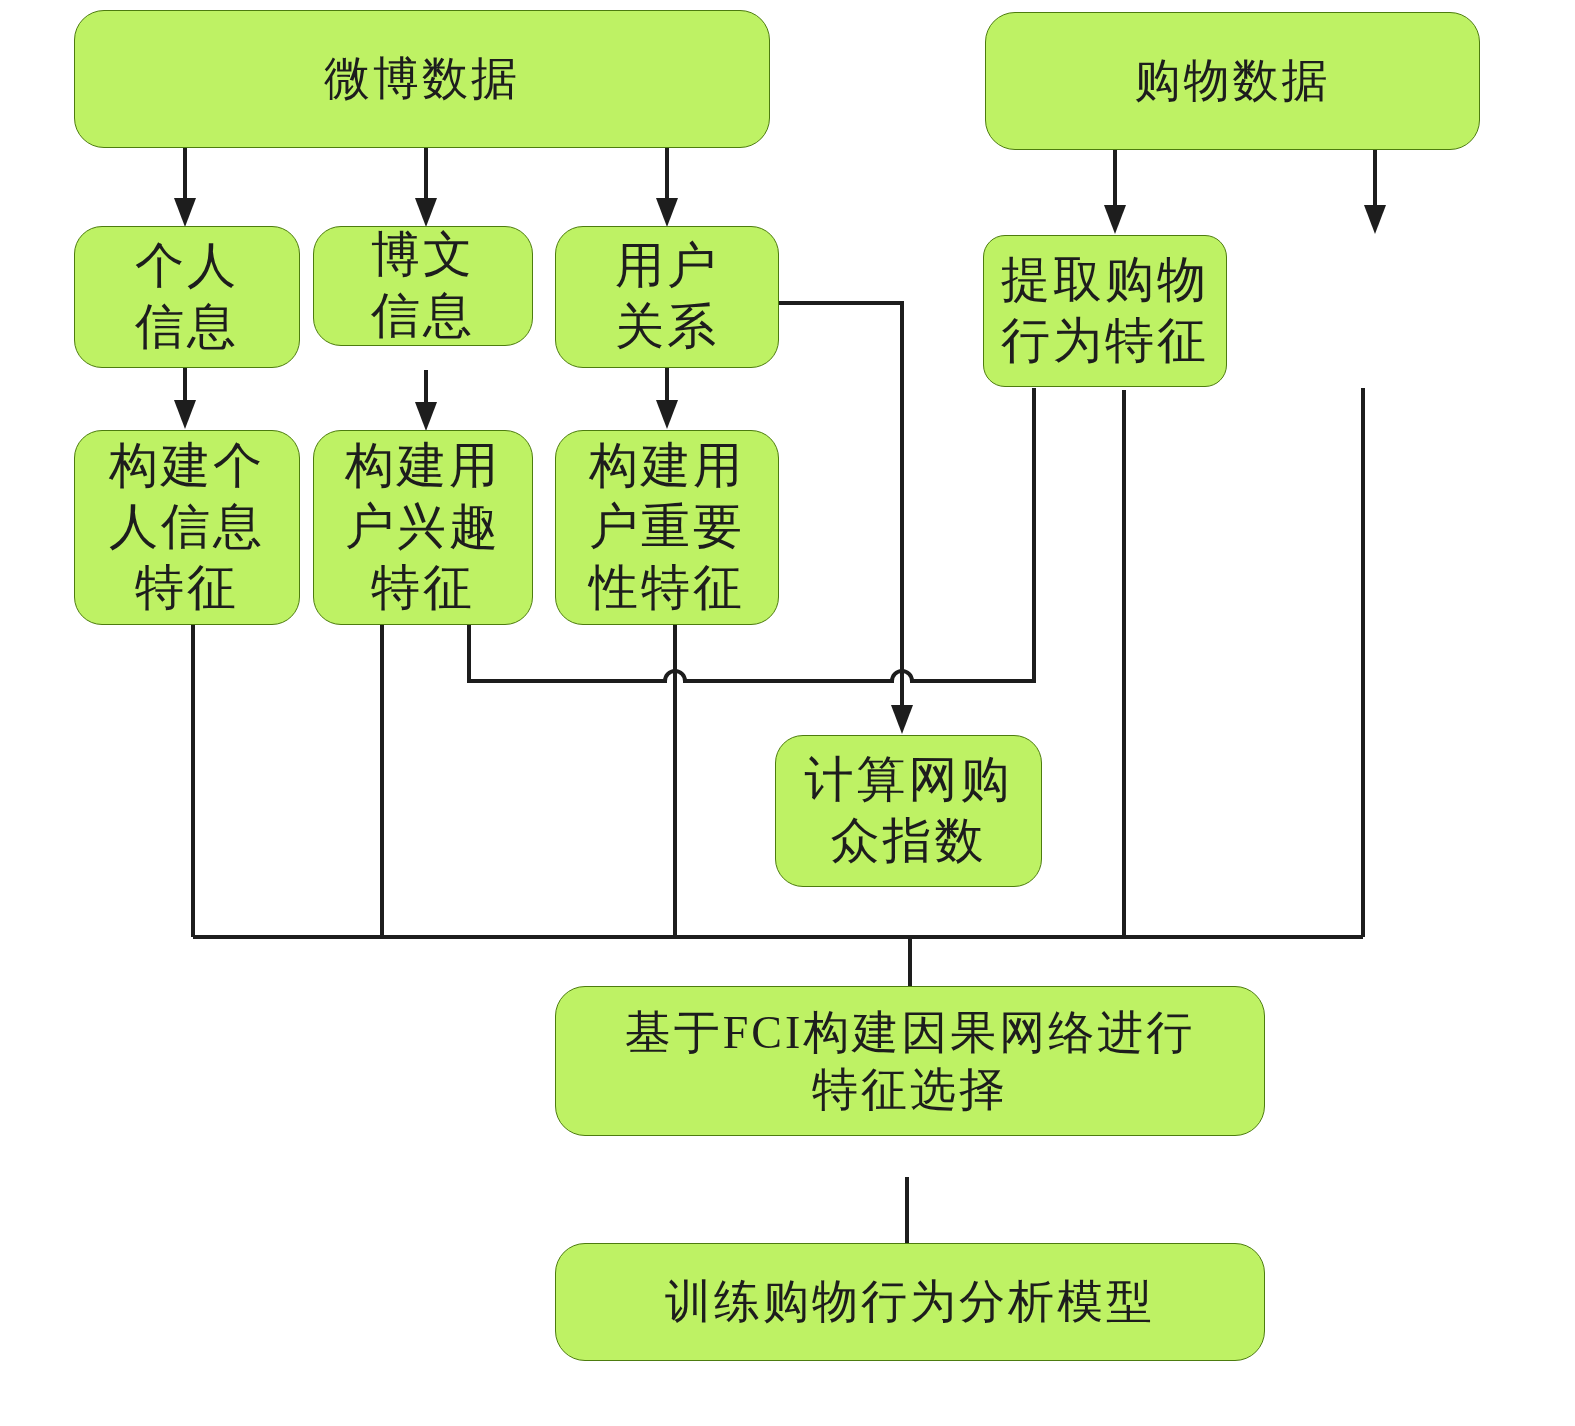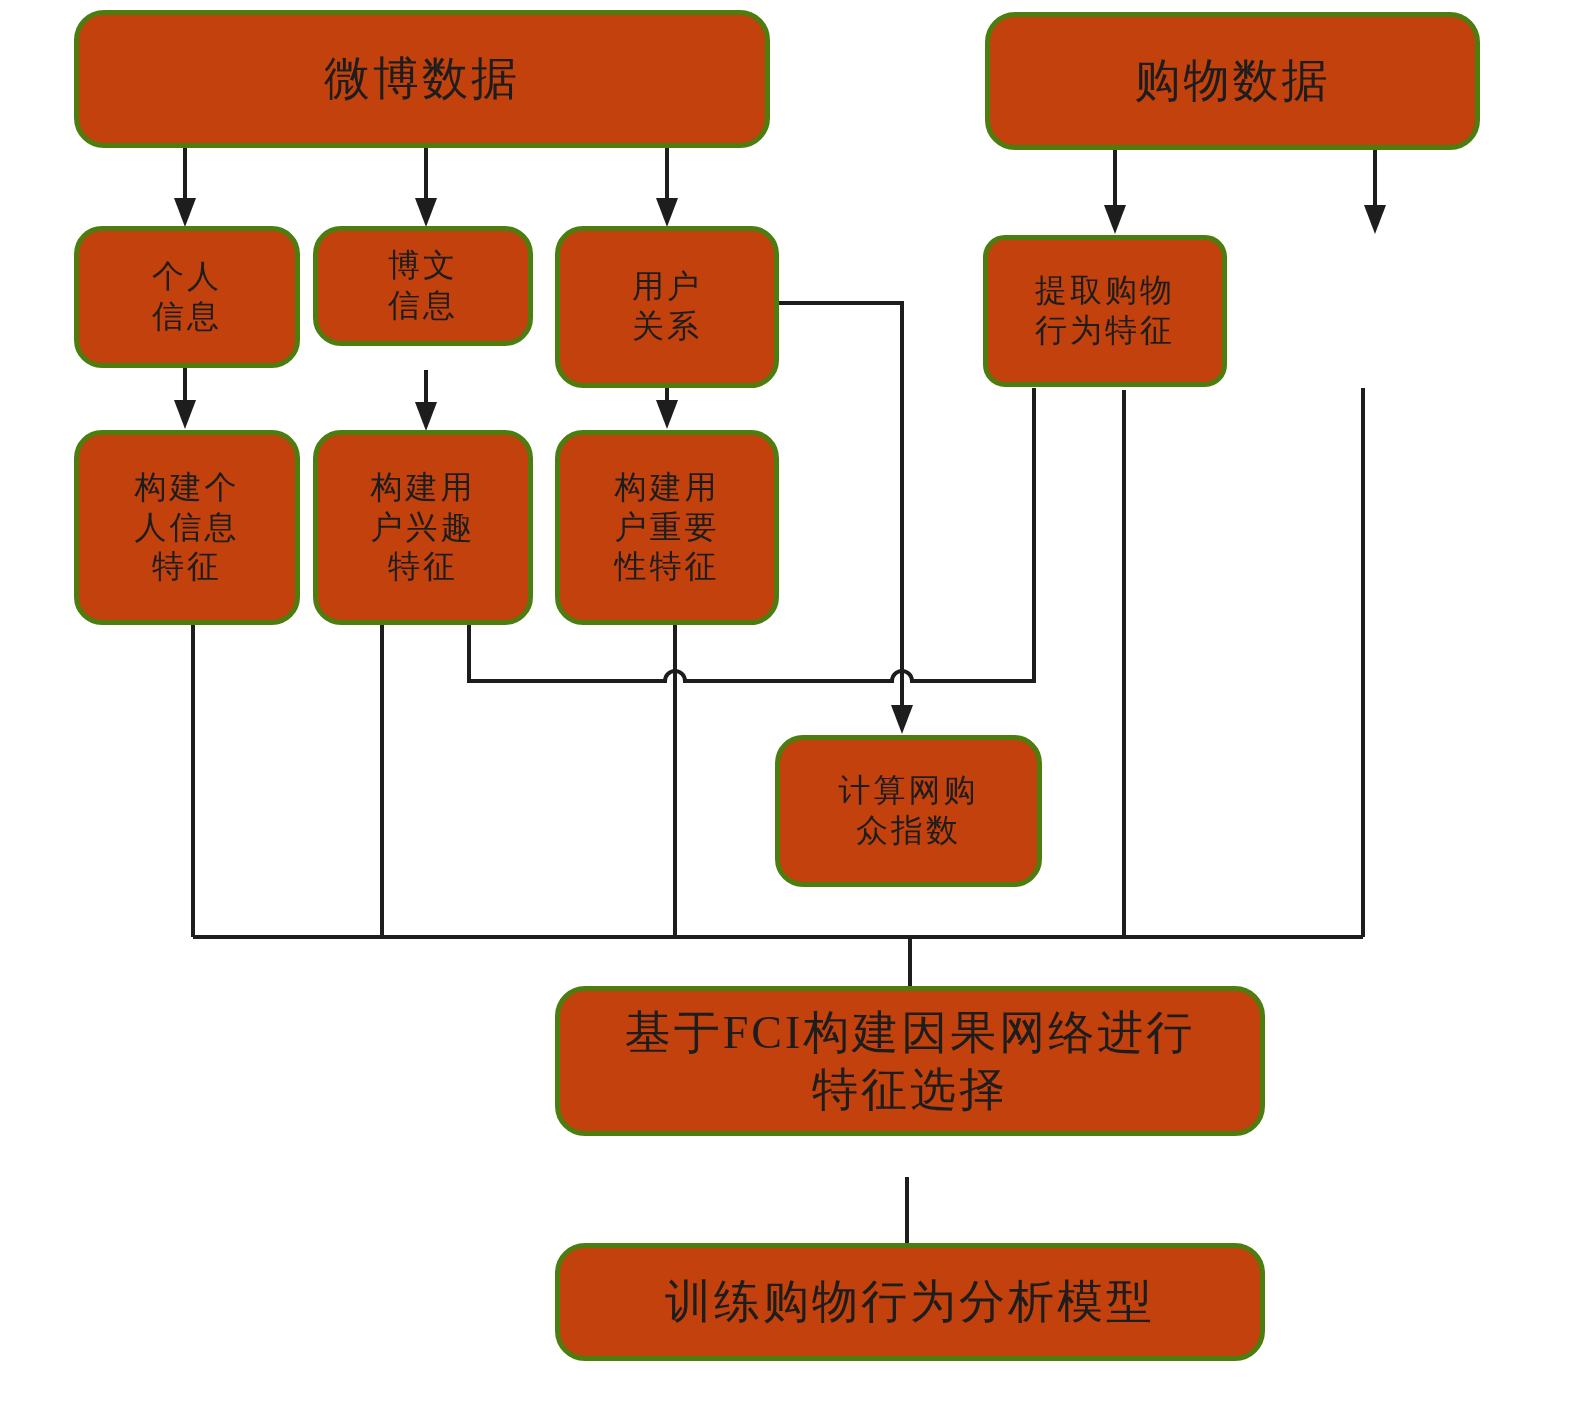--- a/index.html
+++ b/index.html
@@ -8,33 +8,33 @@
     width:1575px;height:1426px;
     background:#ffffff;
     font-family:"Liberation Serif","DejaVu Serif",serif;
     color:#1d1d1d;
     overflow:hidden;
   }
   .connector-layer{position:absolute;left:0;top:0;}
   .node{
     position:absolute;
     box-sizing:border-box;
-    background:#c2410c;
-    border:5px solid #4d7c0f;
+    background:#bef264;
+    border:1px solid #4d7c0f;
     border-radius:28px;
     display:flex;align-items:center;justify-content:center;
     text-align:center;
   }
   .node .lbl{
     white-space:pre-line;
     line-height:1.24;
     letter-spacing:3px;
   }
   .f46 .lbl{font-size:46px;}
-  .f44 .lbl{font-size:32px;}
+  .f44 .lbl{font-size:49px;}
   .wide{border-radius:30px;}
 </style>
 </head>
 <body>
 
 <div class="canvas">
 
   <svg class="connector-layer" width="1575" height="1426" viewBox="0 0 1575 1426">
     <g stroke="#1d1d1d" stroke-width="4" fill="none">
       <path d="M185 148 V201"></path>
@@ -82,21 +82,21 @@
   <div class="node f44" style="left:74px;top:226px;width:226px;height:142px;">
     <span class="lbl">个人
 信息</span>
   </div>
 
   <div class="node f44" style="left:313px;top:226px;width:220px;height:120px;">
     <span class="lbl">博文
 信息</span>
   </div>
 
-  <div class="node f44" style="left:555px;top:226px;width:224px;height:162px;">
+  <div class="node f44" style="left:555px;top:226px;width:224px;height:142px;">
     <span class="lbl">用户
 关系</span>
   </div>
 
   <div class="node f44" style="left:983px;top:235px;width:244px;height:152px;border-radius:22px;">
     <span class="lbl">提取购物
 行为特征</span>
   </div>
 
 

